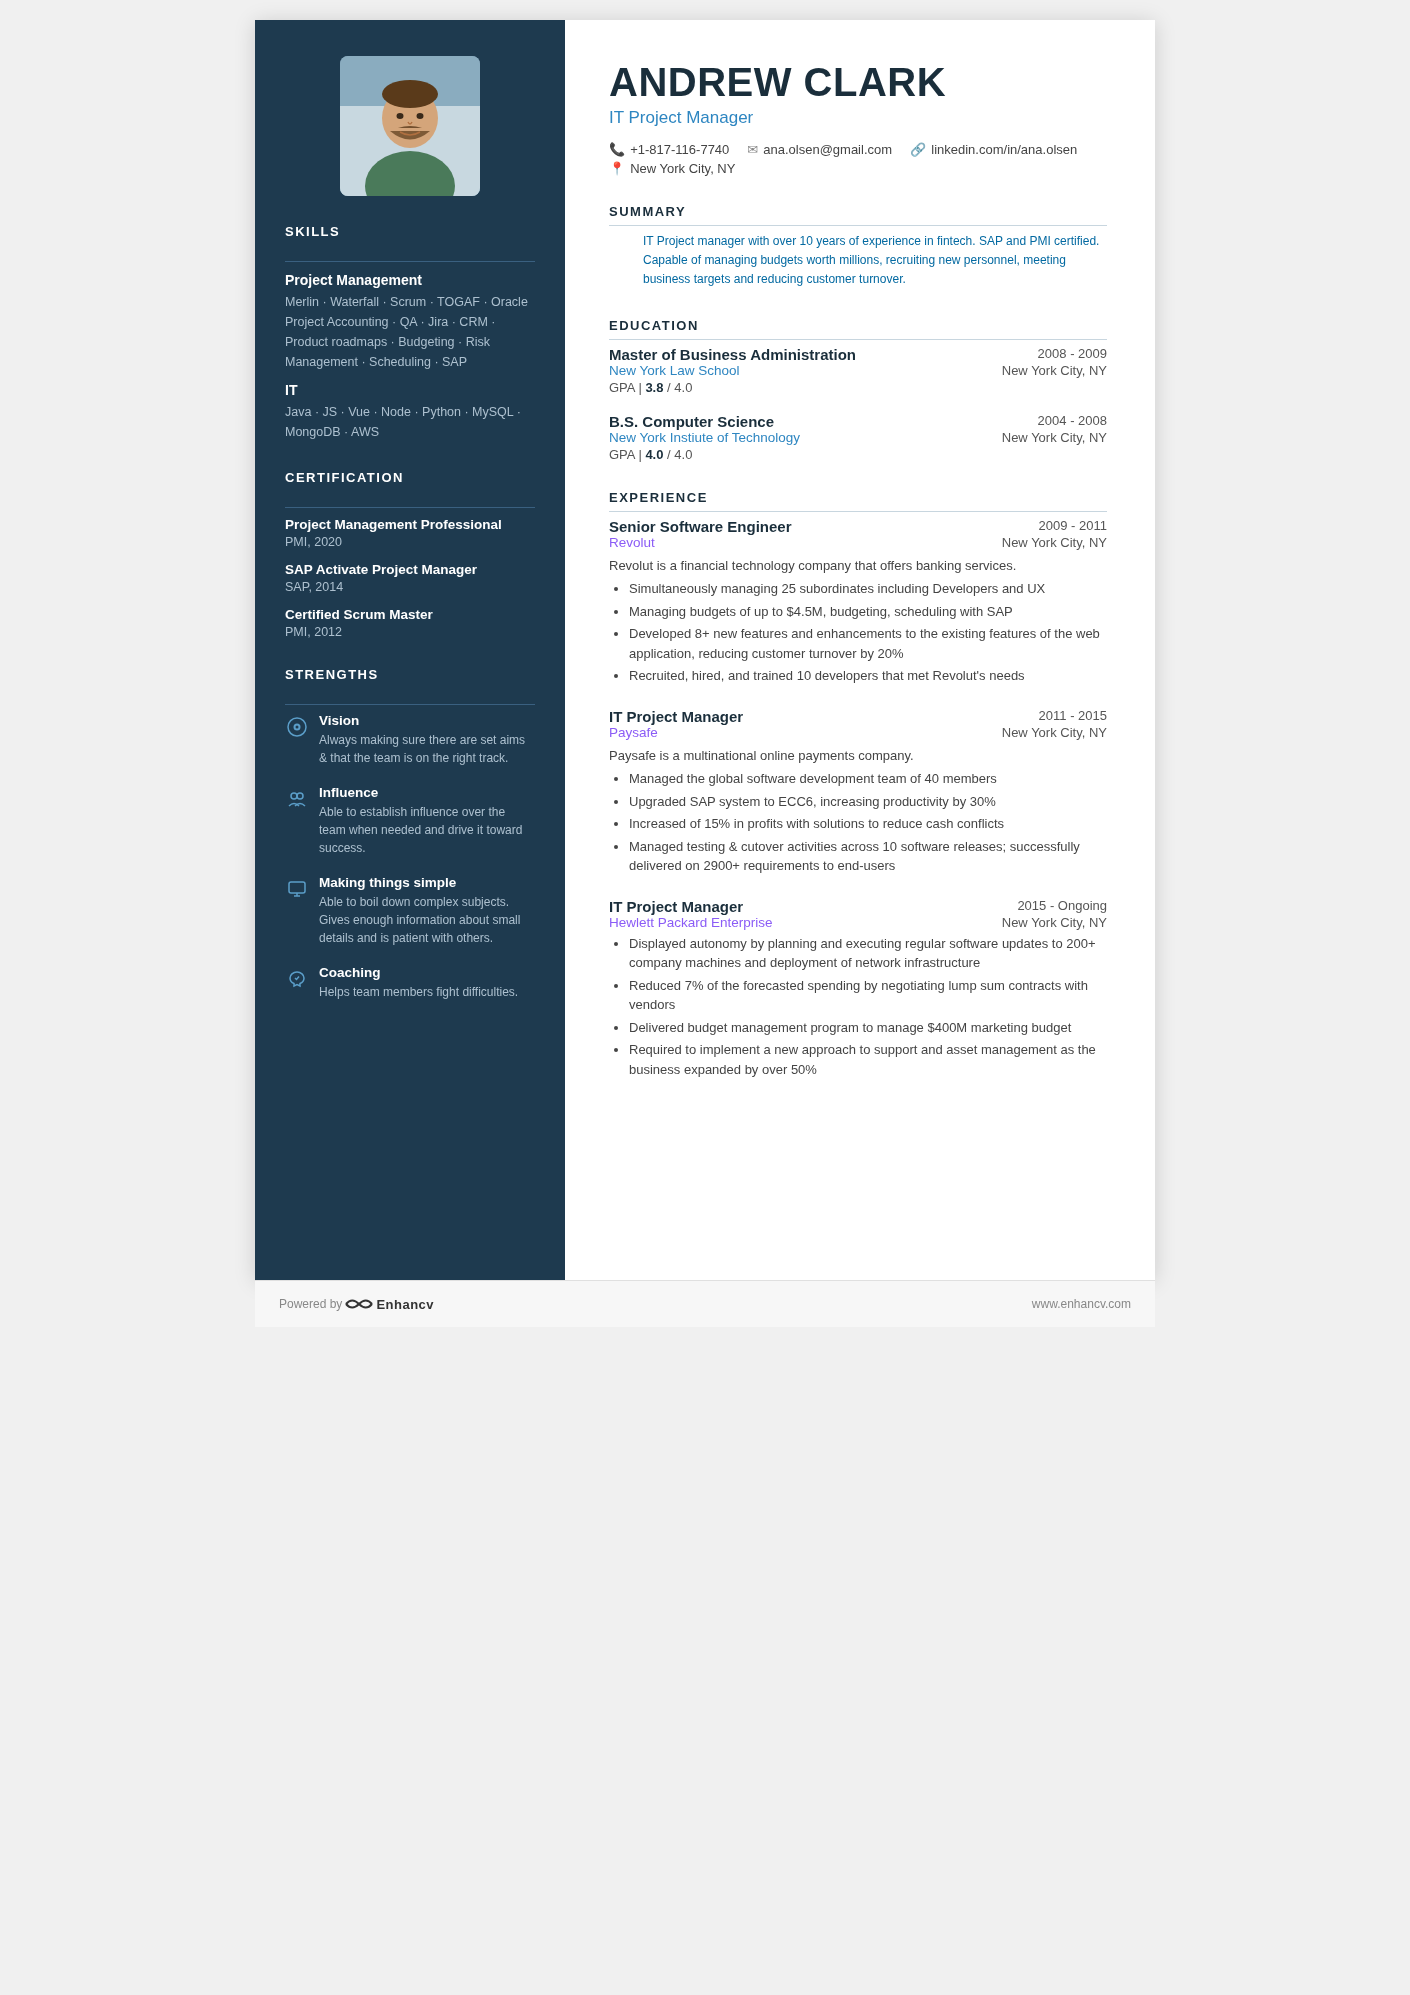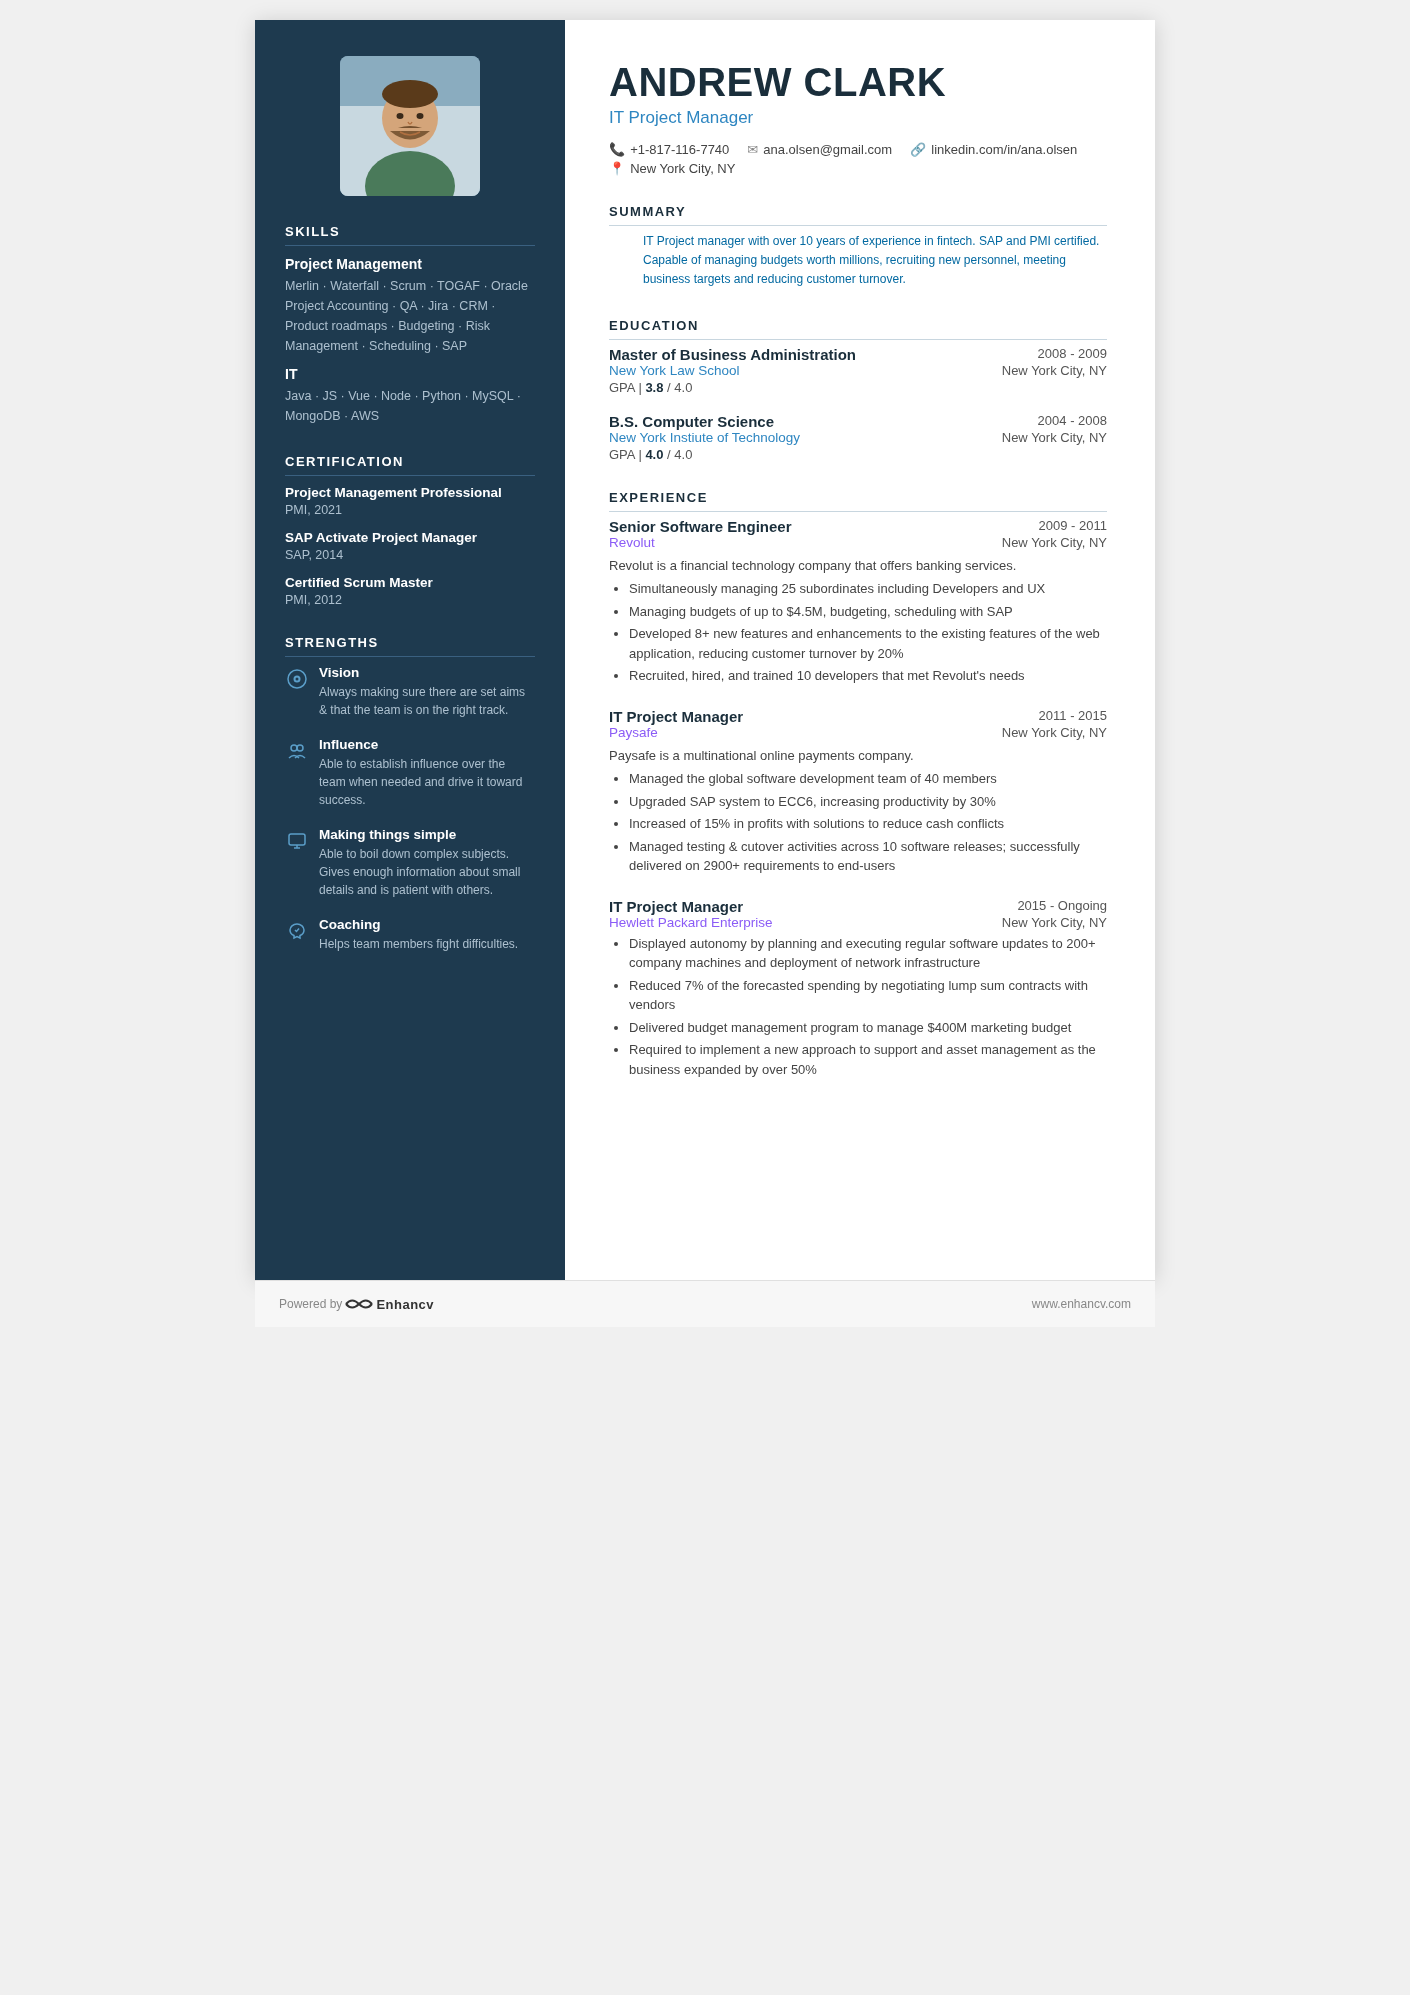--- a/index.html
+++ b/index.html
@@ -58,21 +58,21 @@
     .sidebar-section {
       margin-bottom: 28px;
     }
     .sidebar-section-title {
       font-size: 13px;
       font-weight: 700;
       letter-spacing: 1.5px;
       color: #fff;
       text-transform: uppercase;
       margin-bottom: 8px;
-      padding-bottom: 6px;
+      padding-bottom: 22px;
       border-bottom: 1px solid #3a6080;
     }
     .skill-category-title {
       font-size: 14px;
       font-weight: 600;
       color: #fff;
       margin-bottom: 4px;
       margin-top: 10px;
     }
     .skill-text {
@@ -344,21 +344,21 @@
           <div class="skill-category-title">Project Management</div>
           <div class="skill-text">Merlin · Waterfall · Scrum · TOGAF · Oracle Project Accounting · QA · Jira · CRM · Product roadmaps · Budgeting · Risk Management · Scheduling · SAP</div>
           <div class="skill-category-title">IT</div>
           <div class="skill-text">Java · JS · Vue · Node · Python · MySQL · MongoDB · AWS</div>
         </div>
 
         <div class="sidebar-section">
           <div class="sidebar-section-title">CERTIFICATION</div>
           <div class="cert-item">
             <div class="cert-name">Project Management Professional</div>
-            <div class="cert-sub"><span>PMI</span>, <span>2021</span></div>
+            <div class="cert-sub"><span>PMI</span>, <span>2020</span></div>
           </div>
           <div class="cert-item">
             <div class="cert-name">SAP Activate Project Manager</div>
             <div class="cert-sub"><span>SAP</span>, <span>2014</span></div>
           </div>
           <div class="cert-item">
             <div class="cert-name">Certified Scrum Master</div>
             <div class="cert-sub"><span>PMI</span>, <span>2012</span></div>
           </div>
         </div>

